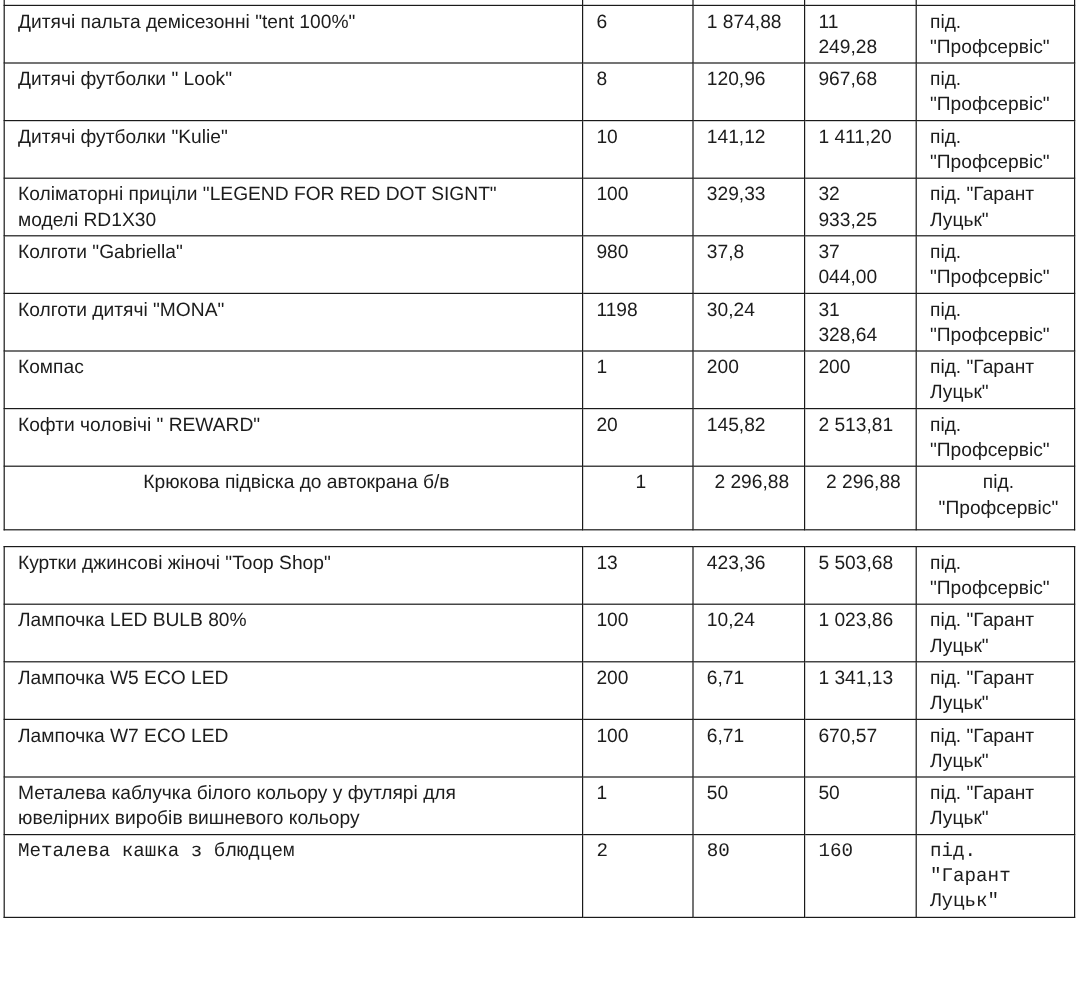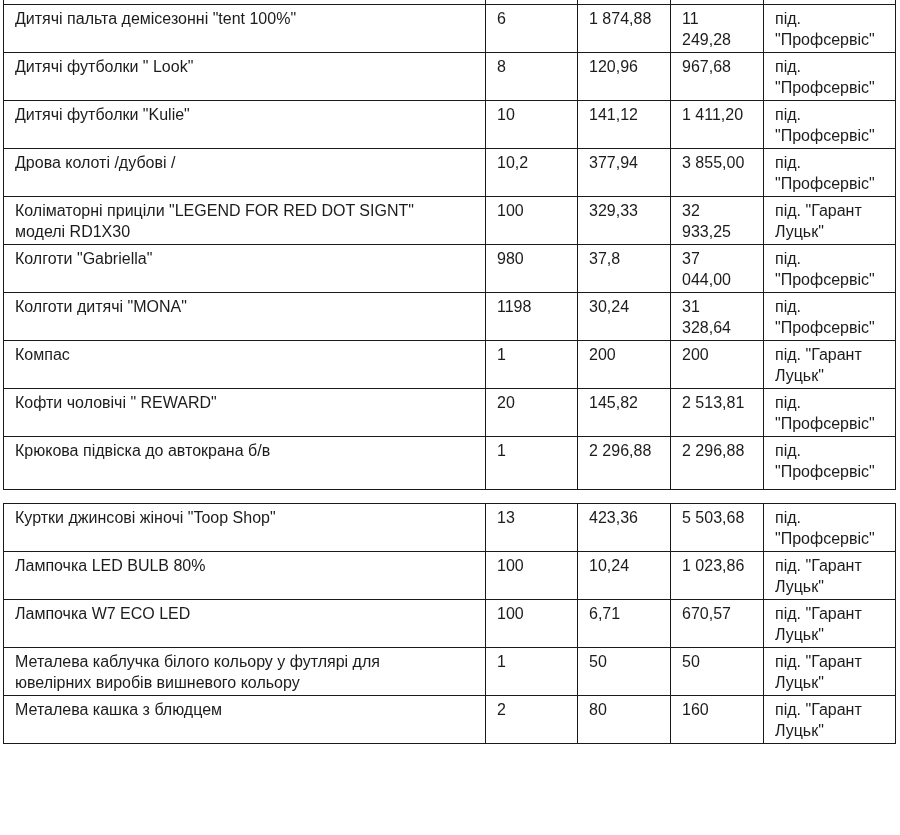--- a/index.html
+++ b/index.html
@@ -38,21 +38,21 @@
   }
   col.col-name     { width: 482px; }
   col.col-qty      { width: 92px; }
   col.col-price    { width: 93px; }
   col.col-total    { width: 93px; }
   col.col-supplier { width: 132px; }
   td.c-qty, td.c-price, td.c-total { padding-left: 9px; }
   td.c-supplier { padding-left: 11px; padding-right: 2px; }
 
   
-  table.tbl-1 tbody tr:last-child td { height: 47px; }
+  table.tbl-1 tbody tr:last-child td { height: 47px; text-align: center; }
   table.tbl-2 tbody tr:nth-child(6) td { height: 47px; font-family: Liberation Mono, monospace; }
 
   
   tr.partial-row td { padding: 0; }
   tr.partial-top td { height: 4px; border-top: none; }
 </style>
 </head>
 <body>
 
 <div class="page">
@@ -92,28 +92,20 @@
         </tr>
         <tr>
           <td class="c-name">Дитячі футболки "Kulie"</td>
           <td class="c-qty">10</td>
           <td class="c-price">141,12</td>
           <td class="c-total">1 411,20</td>
           <td class="c-supplier">під.
 "Профсервіс"</td>
         </tr>
         <tr>
-          <td class="c-name">Дрова колоті /дубові /</td>
-          <td class="c-qty">10,2</td>
-          <td class="c-price">377,94</td>
-          <td class="c-total">3 855,00</td>
-          <td class="c-supplier">під.
-"Профсервіс"</td>
-        </tr>
-        <tr>
           <td class="c-name">Коліматорні приціли "LEGEND FOR RED DOT SIGNT"
 моделі RD1X30</td>
           <td class="c-qty">100</td>
           <td class="c-price">329,33</td>
           <td class="c-total">32
 933,25</td>
           <td class="c-supplier">під. "Гарант
 Луцьк"</td>
         </tr>
         <tr>
@@ -182,20 +174,28 @@
         </tr>
         <tr>
           <td class="c-name">Лампочка LED BULB 80%</td>
           <td class="c-qty">100</td>
           <td class="c-price">10,24</td>
           <td class="c-total">1 023,86</td>
           <td class="c-supplier">під. "Гарант
 Луцьк"</td>
         </tr>
         <tr>
+          <td class="c-name">Лампочка W5 ECO LED</td>
+          <td class="c-qty">200</td>
+          <td class="c-price">6,71</td>
+          <td class="c-total">1 341,13</td>
+          <td class="c-supplier">під. "Гарант
+Луцьк"</td>
+        </tr>
+        <tr>
           <td class="c-name">Лампочка W7 ECO LED</td>
           <td class="c-qty">100</td>
           <td class="c-price">6,71</td>
           <td class="c-total">670,57</td>
           <td class="c-supplier">під. "Гарант
 Луцьк"</td>
         </tr>
         <tr>
           <td class="c-name">Металева каблучка білого кольору у футлярі для
 ювелірних виробів вишневого кольору</td>

